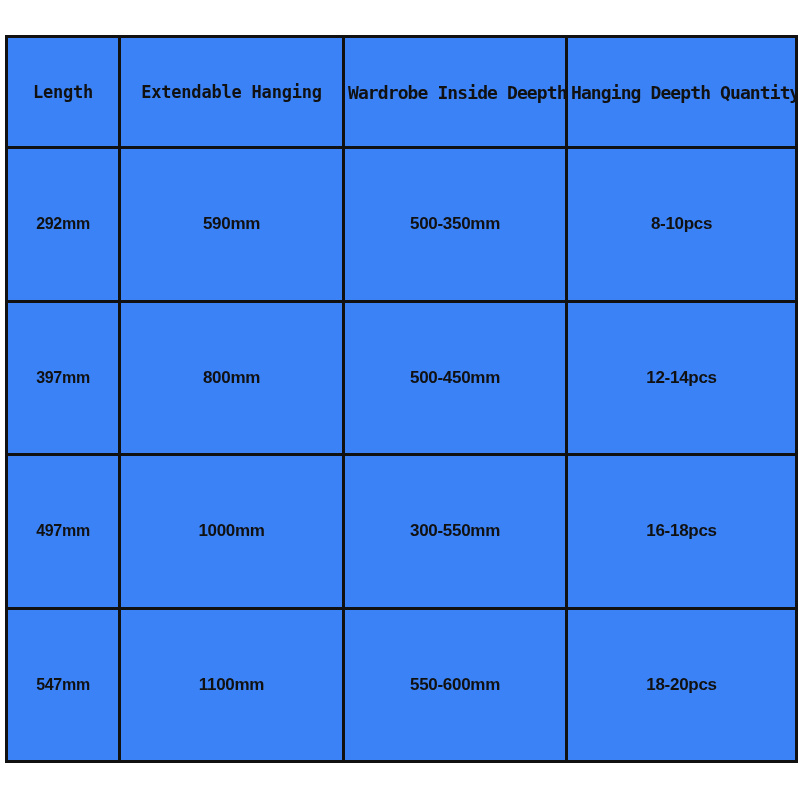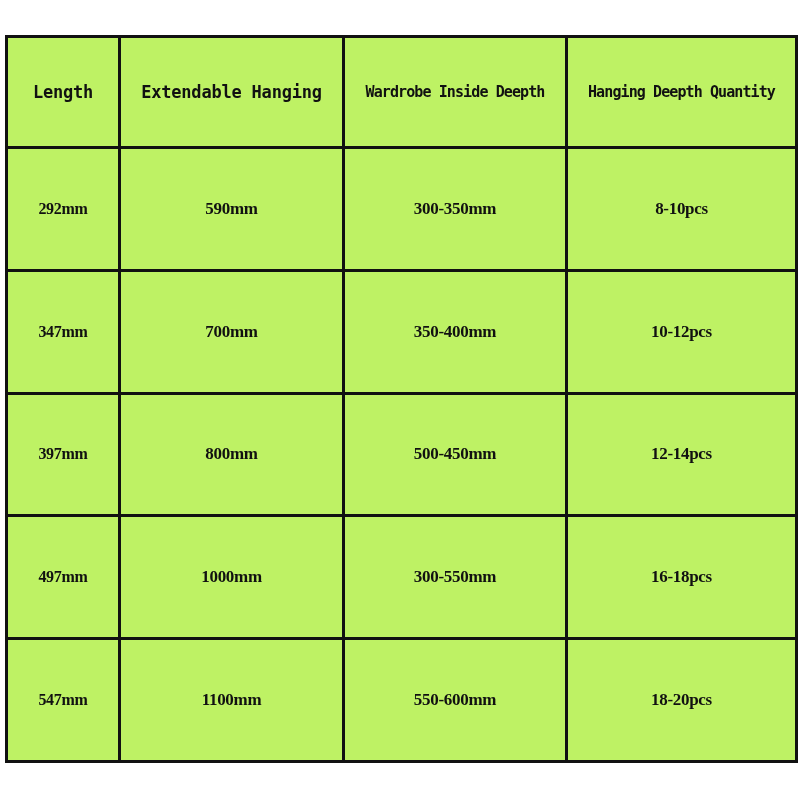--- a/index.html
+++ b/index.html
@@ -31,21 +31,21 @@
     table-layout: fixed;
     background: #ffffff;
   }
 
   table.spec-table td,
   table.spec-table th {
     border: 3px solid #111111;
     text-align: center;
     vertical-align: middle;
     padding: 2px 3px;
-    background: #bef264;
+    background: #3b82f6;
     font-weight: normal;
     color: #111111;
     overflow: hidden;
     white-space: nowrap;
   }
 
   
   col.c0 { width: 113px; }
   col.c1 { width: 224px; }
   col.c2 { width: 223px; }
@@ -53,27 +53,27 @@
 
   
   table.spec-table thead th {
     font-family: "DejaVu Sans Mono", monospace;
     font-size: 17px;
     letter-spacing: -0.2px;
     font-weight: 700;
     height: 104px;
   }
   table.spec-table thead th.h-narrow {
-    font-size: 15px;
+    font-size: 18px;
     letter-spacing: -0.9px;
   }
 
   
   table.spec-table tbody td {
-    font-family: Liberation Serif, serif;
+    font-family: Liberation Sans, sans-serif;
     font-size: 17px;
     font-weight: 700;
     height: 104px;
     letter-spacing: -0.3px;
   }
   table.spec-table tbody td.cell-len {
     font-size: 16px;
   }
 </style>
 </head>
@@ -92,28 +92,22 @@
         <th>Length</th>
         <th>Extendable Hanging</th>
         <th class="h-narrow">Wardrobe Inside Deepth</th>
         <th class="h-narrow">Hanging Deepth Quantity</th>
       </tr>
     </thead>
     <tbody>
       <tr>
         <td class="cell-len">292mm</td>
         <td>590mm</td>
-        <td>300-350mm</td>
+        <td>500-350mm</td>
         <td>8-10pcs</td>
-      </tr>
-      <tr>
-        <td class="cell-len">347mm</td>
-        <td>700mm</td>
-        <td>350-400mm</td>
-        <td>10-12pcs</td>
       </tr>
       <tr>
         <td class="cell-len">397mm</td>
         <td>800mm</td>
         <td>500-450mm</td>
         <td>12-14pcs</td>
       </tr>
       <tr>
         <td class="cell-len">497mm</td>
         <td>1000mm</td>

